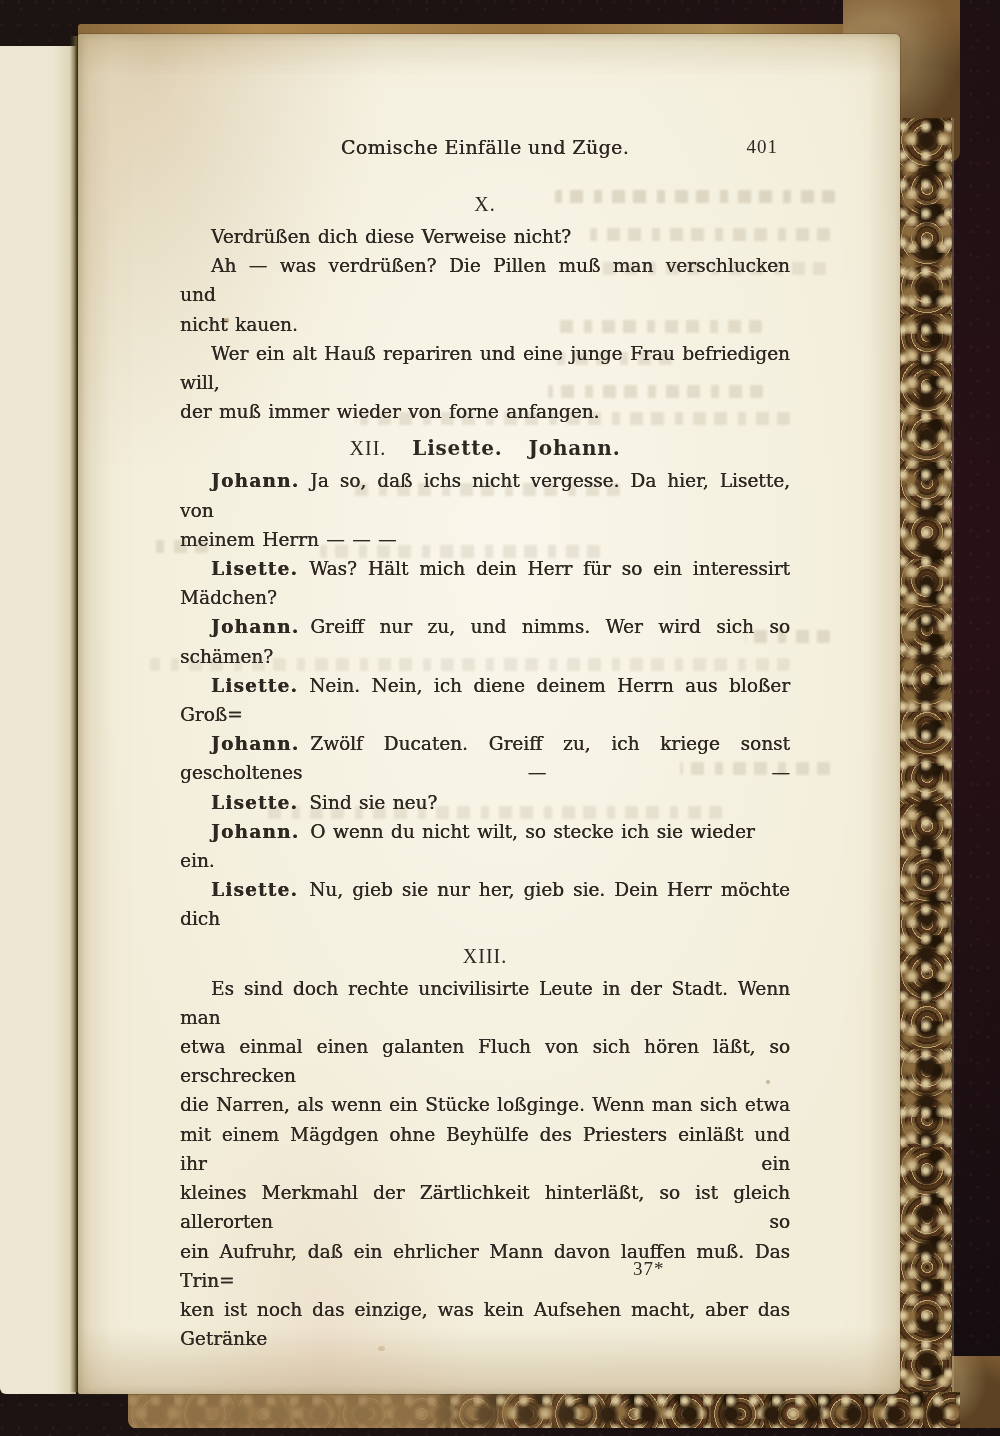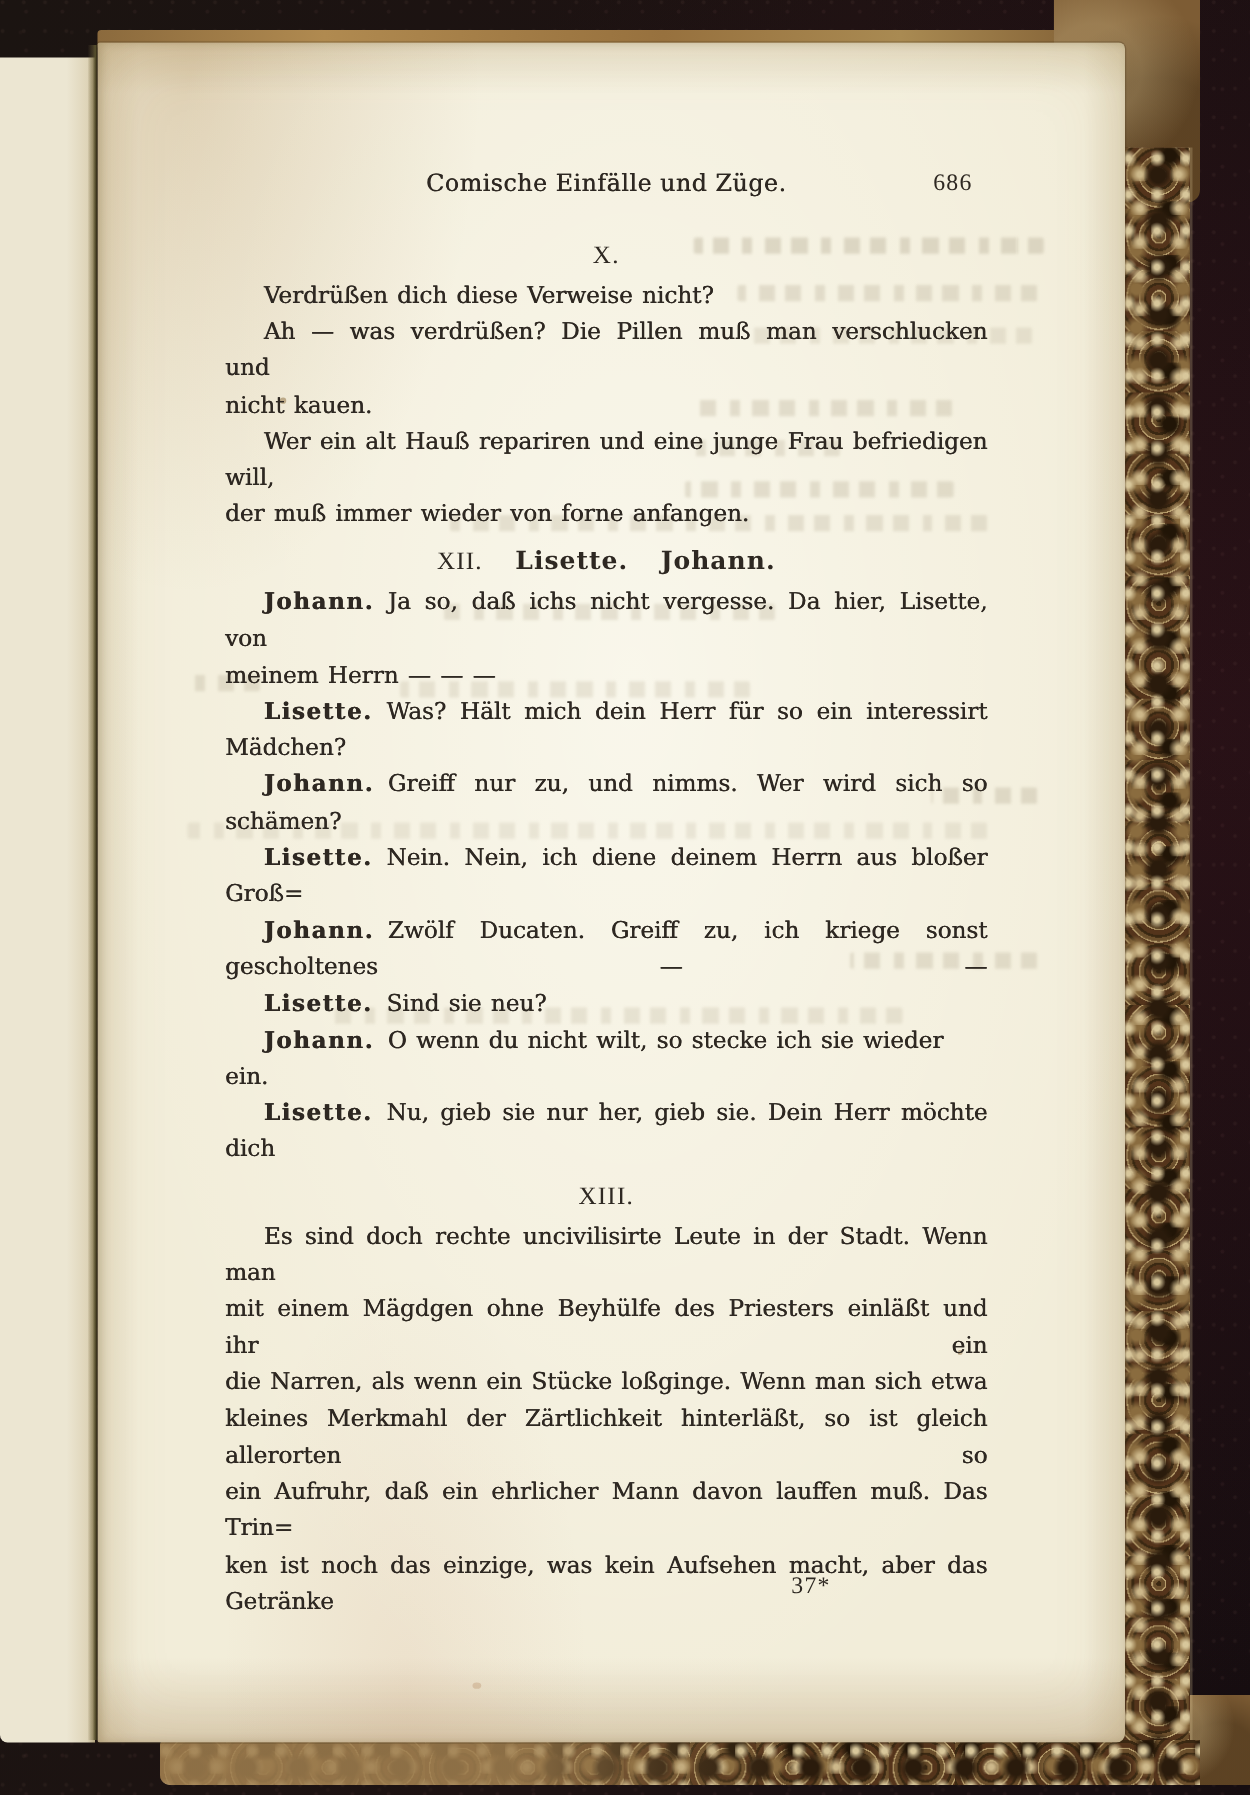--- a/index.html
+++ b/index.html
@@ -141,21 +141,21 @@
     <div class="ghost" style="left:602px;top:728px;width:150px;opacity:.45;"></div>
     <div class="ghost" style="left:184px;top:772px;width:460px;opacity:.35;"></div>
 
     <div class="speck" style="left:146px;top:284px;width:5px;height:5px;background:#8a6a3a;opacity:.5;"></div>
     <div class="speck" style="left:688px;top:1046px;width:4px;height:4px;background:#96713d;opacity:.45;"></div>
     <div class="speck" style="left:300px;top:1312px;width:7px;height:5px;background:#b08055;opacity:.3;"></div>
 
     <div class="text-block">
       <div class="running-header">
         <span>Comische Einfälle und Züge.</span>
-        <span class="pagenum">686</span>
+        <span class="pagenum">401</span>
       </div>
 
       <div id="sections">
           <div class="sec">
             <div class="sec-head"><span class="hpart">X.</span></div>
             <div class="bline indent">Verdrüßen dich diese Verweise nicht?</div>
             <div class="bline indent full">Ah — was verdrüßen? Die Pillen muß man verschlucken und</div>
             <div class="bline">nicht kauen.</div>
           </div>
           <div class="sec">
@@ -170,22 +170,23 @@
             <div class="bline indent full"><span class="speaker">Johann.</span>Greiff nur zu, und nimms. Wer wird sich so schämen?</div>
             <div class="bline indent full"><span class="speaker">Lisette.</span>Nein. Nein, ich diene deinem Herrn aus bloßer Groß=</div>
             <div class="bline indent full"><span class="speaker">Johann.</span>Zwölf Ducaten. Greiff zu, ich kriege sonst gescholtenes — —</div>
             <div class="bline indent"><span class="speaker">Lisette.</span>Sind sie neu?</div>
             <div class="bline indent"><span class="speaker">Johann.</span>O wenn du nicht wilt, so stecke ich sie wieder ein.</div>
             <div class="bline indent full"><span class="speaker">Lisette.</span>Nu, gieb sie nur her, gieb sie. Dein Herr möchte dich</div>
           </div>
           <div class="sec">
             <div class="sec-head"><span class="hpart">XIII.</span></div>
             <div class="bline indent full">Es sind doch rechte uncivilisirte Leute in der Stadt. Wenn man</div>
+            <div class="bline full">etwa einmal einen galanten Fluch von sich hören läßt, so erschrecken</div>
+            <div class="bline full">die Narren, als wenn ein Stücke loßginge. Wenn man sich etwa</div>
             <div class="bline full">mit einem Mägdgen ohne Beyhülfe des Priesters einläßt und ihr ein</div>
-            <div class="bline full">die Narren, als wenn ein Stücke loßginge. Wenn man sich etwa</div>
             <div class="bline full">kleines Merkmahl der Zärtlichkeit hinterläßt, so ist gleich allerorten so</div>
             <div class="bline full">ein Aufruhr, daß ein ehrlicher Mann davon lauffen muß. Das Trin=</div>
             <div class="bline full">ken ist noch das einzige, was kein Aufsehen macht, aber das Getränke</div>
           </div>
         </div>
 
       <div class="sig">37*</div>
     </div>
   </div>
 </div>

